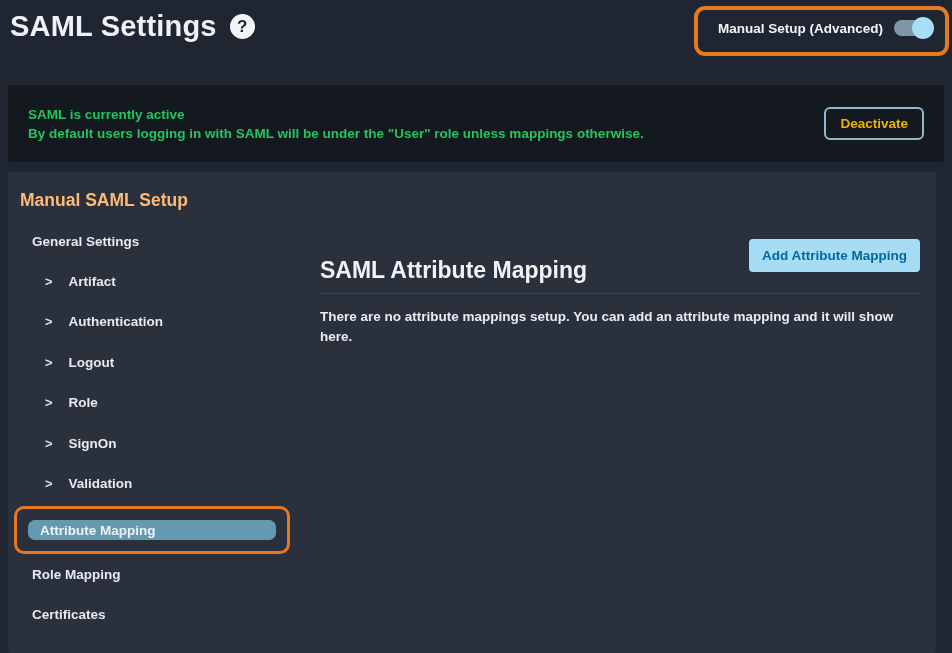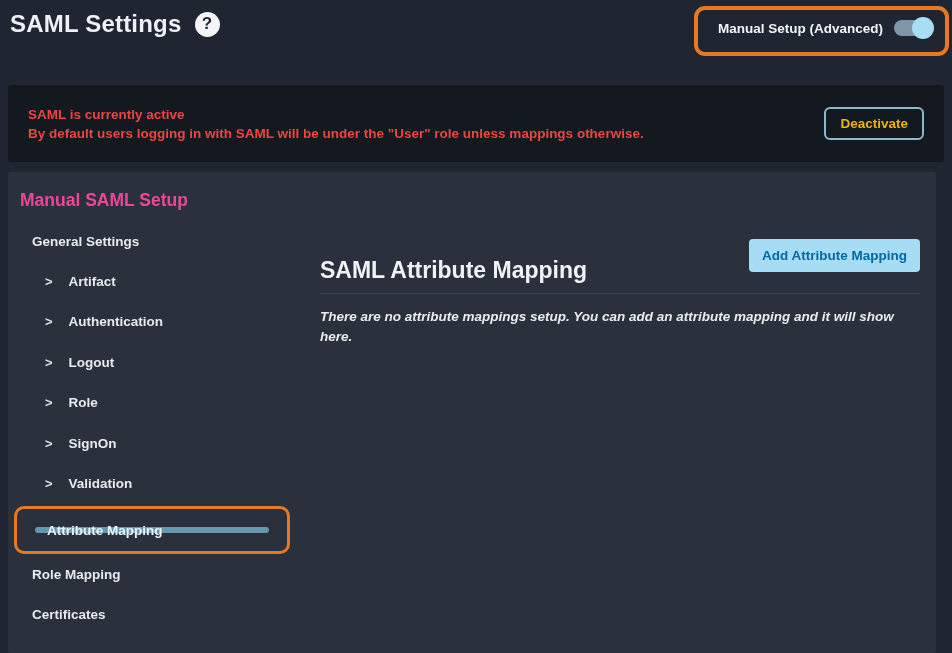--- a/index.html
+++ b/index.html
@@ -10,21 +10,21 @@
     overflow:hidden;
     font-family:"Liberation Sans", sans-serif;
     color:#edf0f4;
   }
 
   
   .title-row {
     position:absolute; top:10px; left:10px;
     display:flex; align-items:center; gap:13px;
   }
-  .page-title { font-size:24px; font-weight:700; color:#eef1f5; letter-spacing:0.2px; }
+  .page-title { font-size:29px; font-weight:700; color:#eef1f5; letter-spacing:0.2px; }
   .help-icon {
     width:25px; height:25px; border-radius:50%;
     background:#f3f5f7; color:#1d242e;
     font-size:17px; font-weight:700;
     display:flex; align-items:center; justify-content:center;
     cursor:pointer;
   }
 
   .toggle-annotation {
     position:absolute; top:6px; right:3px;
@@ -42,50 +42,50 @@
     width:22px; height:22px; border-radius:50%;
     background:#a7def3;
   }
 
   
   .banner {
     position:absolute; left:8px; right:8px; top:85px; height:77px;
     background:#14181f; border-radius:3px;
     display:flex; align-items:center; padding:0 20px;
   }
-  .banner-text { flex:1; font-size:13.5px; font-weight:600; line-height:19px; color:#ef4444; }
+  .banner-text { flex:1; font-size:13.5px; font-weight:600; line-height:19px; color:#22c55e; }
   .deactivate-btn {
     background:transparent; border:2px solid #8fb8ca; border-radius:6px;
     color:#eab308; font-family:inherit; font-size:13.5px; font-weight:700;
     padding:7px 14px; cursor:pointer;
   }
 
   
   .panel {
     position:absolute; left:8px; top:172px; width:928px; bottom:0;
     background:#2a313c; border-radius:2px;
   }
-  .panel-heading { padding:18px 0 0 12px; font-size:17.5px; font-weight:700; color:#ec4899; height:39px; }
+  .panel-heading { padding:18px 0 0 12px; font-size:17.5px; font-weight:700; color:#fdba74; height:39px; }
   .panel-body { display:flex; margin-top:10px;justify-content:center; }
 
   
   .nav { width:312px; flex:none; }
   .nav-item {
     display:flex; align-items:center;
     font-size:13.5px; font-weight:700; color:#e7eaee; cursor:pointer;
   }
   .nav-item.top { height:40px; padding-left:24px; }
   .nav-item.sub { height:40.5px; padding-left:37px; gap:16px; }
   .nav-item.sub:first-of-type { margin-top:9px; }
   .chevron { font-size:13px; font-weight:700; color:#dfe3e8; transform:scaleY(1.05); }
 
   .selected-wrap {
     margin:2px 0 0 6px; width:276px; height:48px;
     border:3px solid #e8791f; border-radius:10px;
-    padding:18px;
+    padding:11px;
   }
   .nav-item.selected {
     width:100%; height:100%;
     background:#6699af; border-radius:7px;
     padding-left:12px; color:#eaf3f8;
   }
 
   
   .content { flex:1; padding-right:16px; }
   .content-header {
@@ -94,21 +94,21 @@
   }
   .content-heading { font-size:23px; font-weight:700; color:#f0f3f6;margin-top:31px; }
   .add-btn {
     background:#a6dcf4; border:none; border-radius:4px;
     color:#0369a1; font-family:inherit; font-size:13.5px; font-weight:700;
     padding:9px 13px; cursor:pointer;
   }
   .divider { border:none; border-top:1px solid #3c444f; margin-top:9px; }
   .empty-text {
     margin-top:13px; max-width:608px;
-    font-size:13.5px; font-weight:600; line-height:19.5px; color:#e9ecef;font-style:italic;
+    font-size:13.5px; font-weight:600; line-height:19.5px; color:#e9ecef;
   }
 </style>
 </head>
 <body>
 
 <div class="title-row">
   <span class="page-title">SAML Settings</span>
   <span class="help-icon">?</span>
 </div>
 

